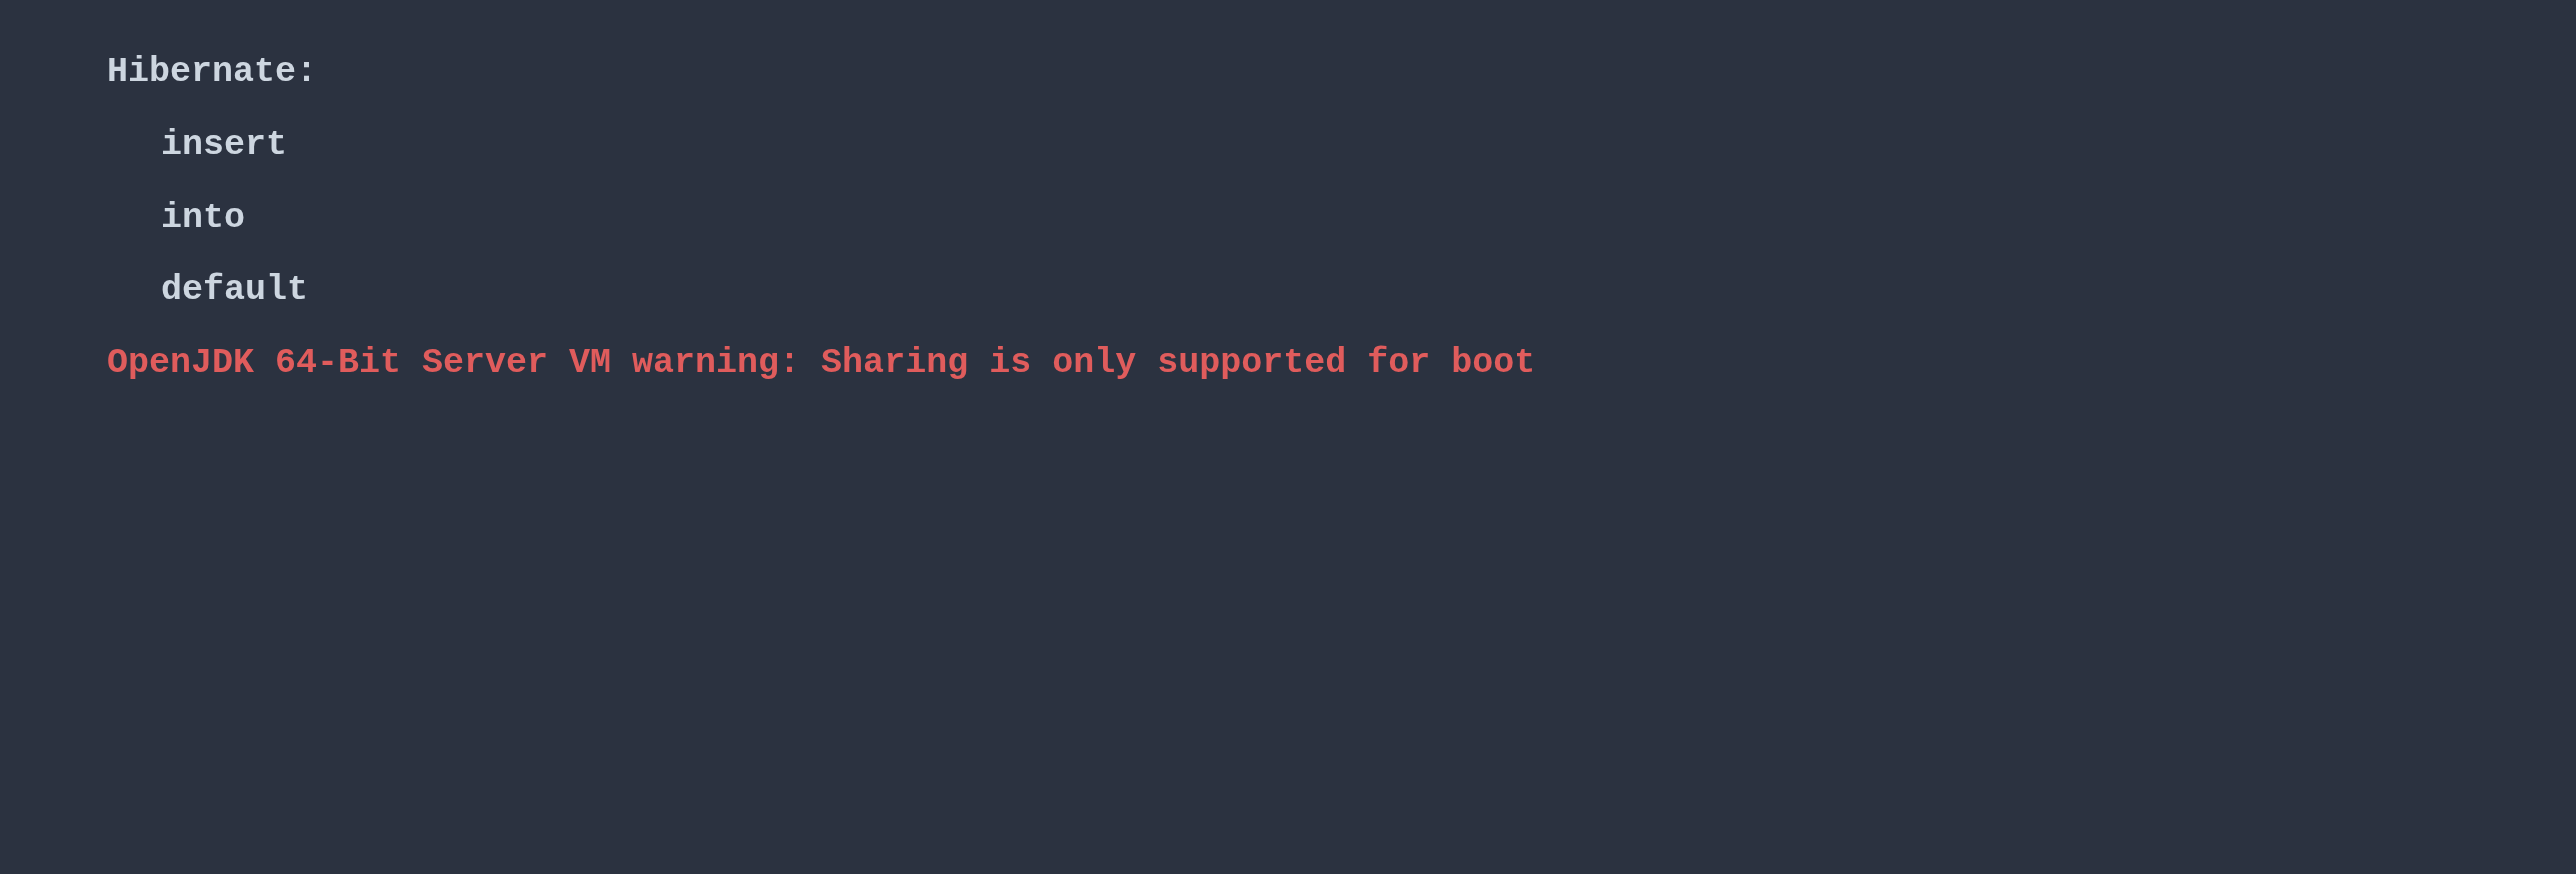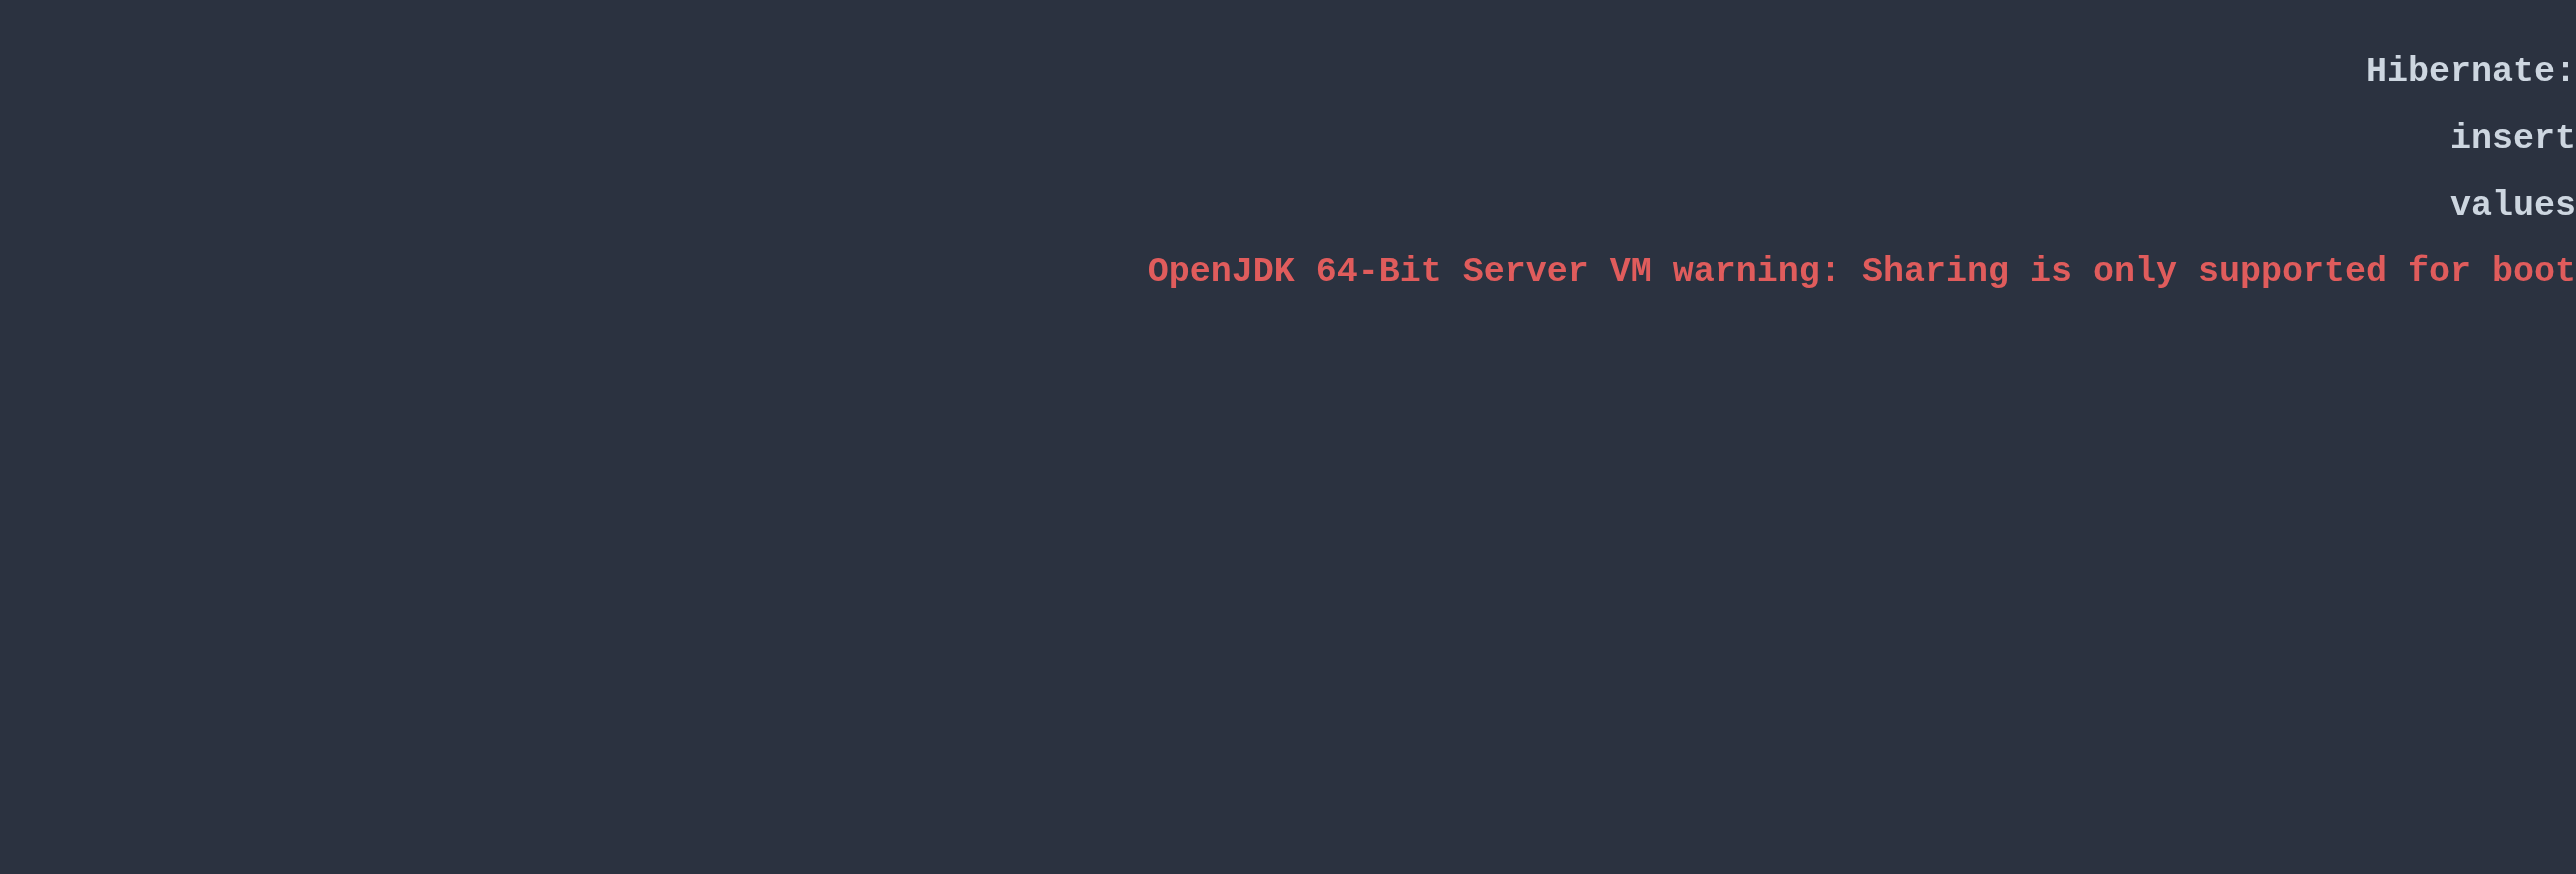--- a/index.html
+++ b/index.html
@@ -18,22 +18,21 @@
       align-items: flex-start;
     }
 
     .code-container {
       width: 100%;
       height: 100%;
       background-color: #2b3240;
       padding: 40px 0 0 107px;
       display: flex;
       flex-direction: column;
-      gap: 2px;
-      align-items: flex-end;
+      gap: 8px;
     }
 
     .code-line {
       display: flex;
       align-items: baseline;
       line-height: 1.85;
     }
 
     .code-text {
       font-family: 'Courier New', Courier, monospace;
@@ -59,19 +58,22 @@
 <body>
 
 <div class="code-container">
   <div class="code-line">
     <span class="code-text">Hibernate:</span>
   </div>
   <div class="code-line indent-1">
     <span class="code-text">insert</span>
   </div>
   <div class="code-line indent-1">
-    <span class="code-text">values</span>
+    <span class="code-text">into</span>
+  </div>
+  <div class="code-line indent-1">
+    <span class="code-text">default</span>
   </div>
   <div class="code-line">
     <span class="code-text red">OpenJDK 64-Bit Server VM warning: Sharing is only supported for boot</span>
   </div>
 </div>
 
 
 </body></html>

